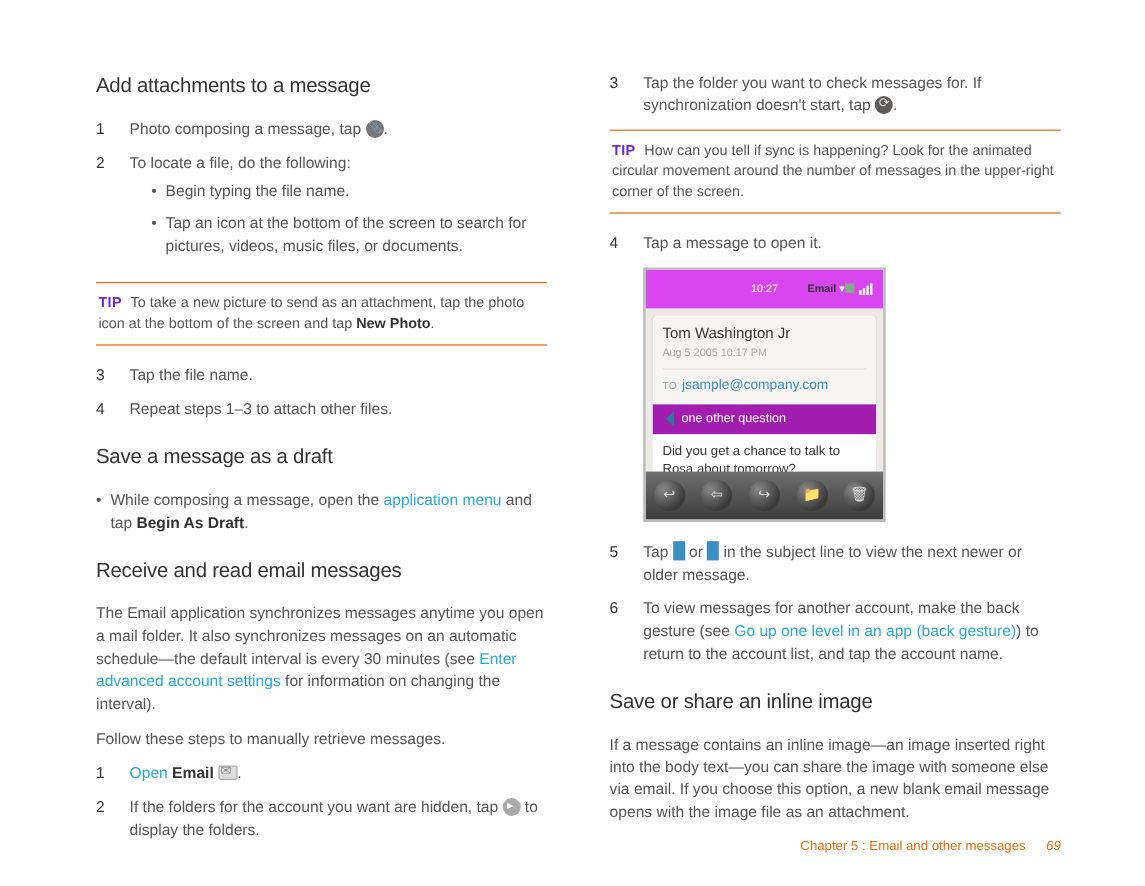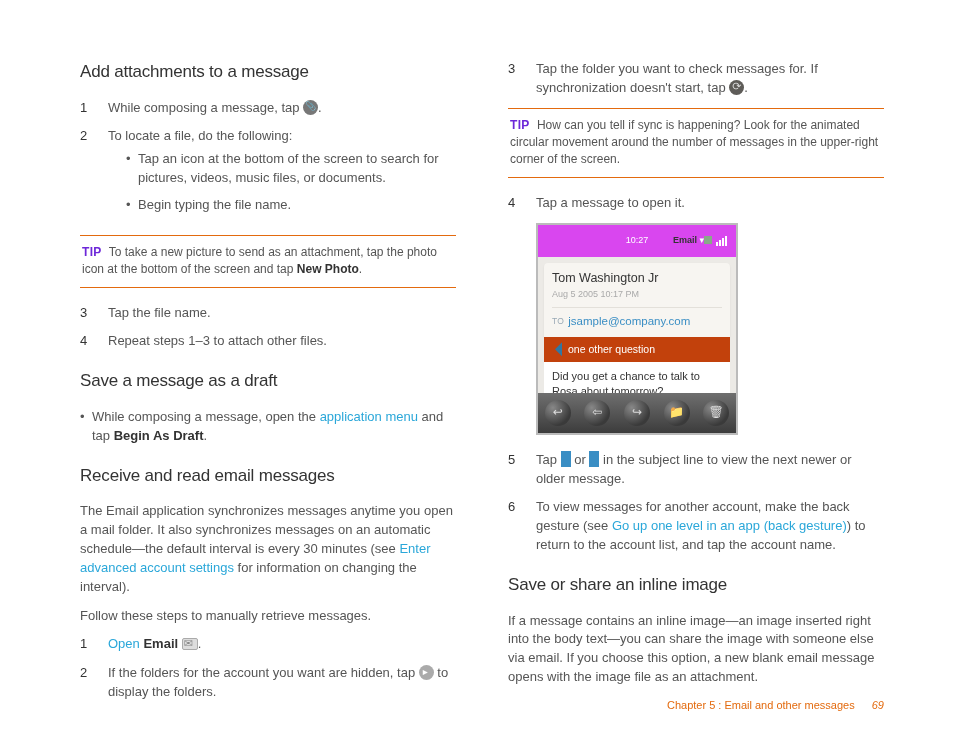--- a/index.html
+++ b/index.html
@@ -92,21 +92,21 @@
   }
   .ph-sender { font-size:12.5px; color:#333; font-weight:400; }
   .ph-date { font-size:9px; color:#aaa; margin-top:1px; }
   .ph-row {
     display:flex; align-items:center; margin:6px 0 0 0;
     border-top:1px solid #e3e0da; padding:5px 0;
   }
   .ph-to { color:#9aa9b5; font-size:8.5px; margin-right:4px; letter-spacing:0.3px; }
   .ph-email { color:#3a8ec4; font-size:11.5px; }
   .ph-subject {
-    background:#c2410c; color:#fff; font-size:10.5px; padding:5px 8px;
+    background:#a21caf; color:#fff; font-size:10.5px; padding:5px 8px;
     margin:0 6px; display:flex; align-items:center;
   }
   .ph-subject .chev {
     width:10px; height:14px; background:#2f77a3; margin-right:6px;
     clip-path: polygon(100% 0, 30% 50%, 100% 100%, 100% 100%, 100% 0);
     border-left:3px solid #2f77a3;
   }
   .ph-body {
     background:#fff; margin:0 6px; padding:7px 8px 10px 8px;
     font-size:11px; color:#333; line-height:1.35;
@@ -132,31 +132,31 @@
 <body>
 
 <div class="page">
 
   <div class="col">
     <h3>Add attachments to a message</h3>
 
     <div class="step">
       <div class="step-num">1</div>
       <div class="step-body">
-        <span>While composing a message, tap </span><span class="inline-icon attach"></span><span>.</span>
+        <span>Photo composing a message, tap </span><span class="inline-icon attach"></span><span>.</span>
       </div>
     </div>
 
     <div class="step">
       <div class="step-num">2</div>
       <div class="step-body">
         <span>To locate a file, do the following:</span>
         <ul class="bul">
+          <li>Begin typing the file name.</li>
           <li>Tap an icon at the bottom of the screen to search for pictures, videos, music files, or documents.</li>
-          <li>Begin typing the file name.</li>
         </ul>
       </div>
     </div>
 
     <div class="tip-box">
       <span class="tip-label">TIP</span>
       <span>To take a new picture to send as an attachment, tap the photo icon at the bottom of the screen and tap </span><b>New Photo</b>.
     </div>
 
     <div class="step">

